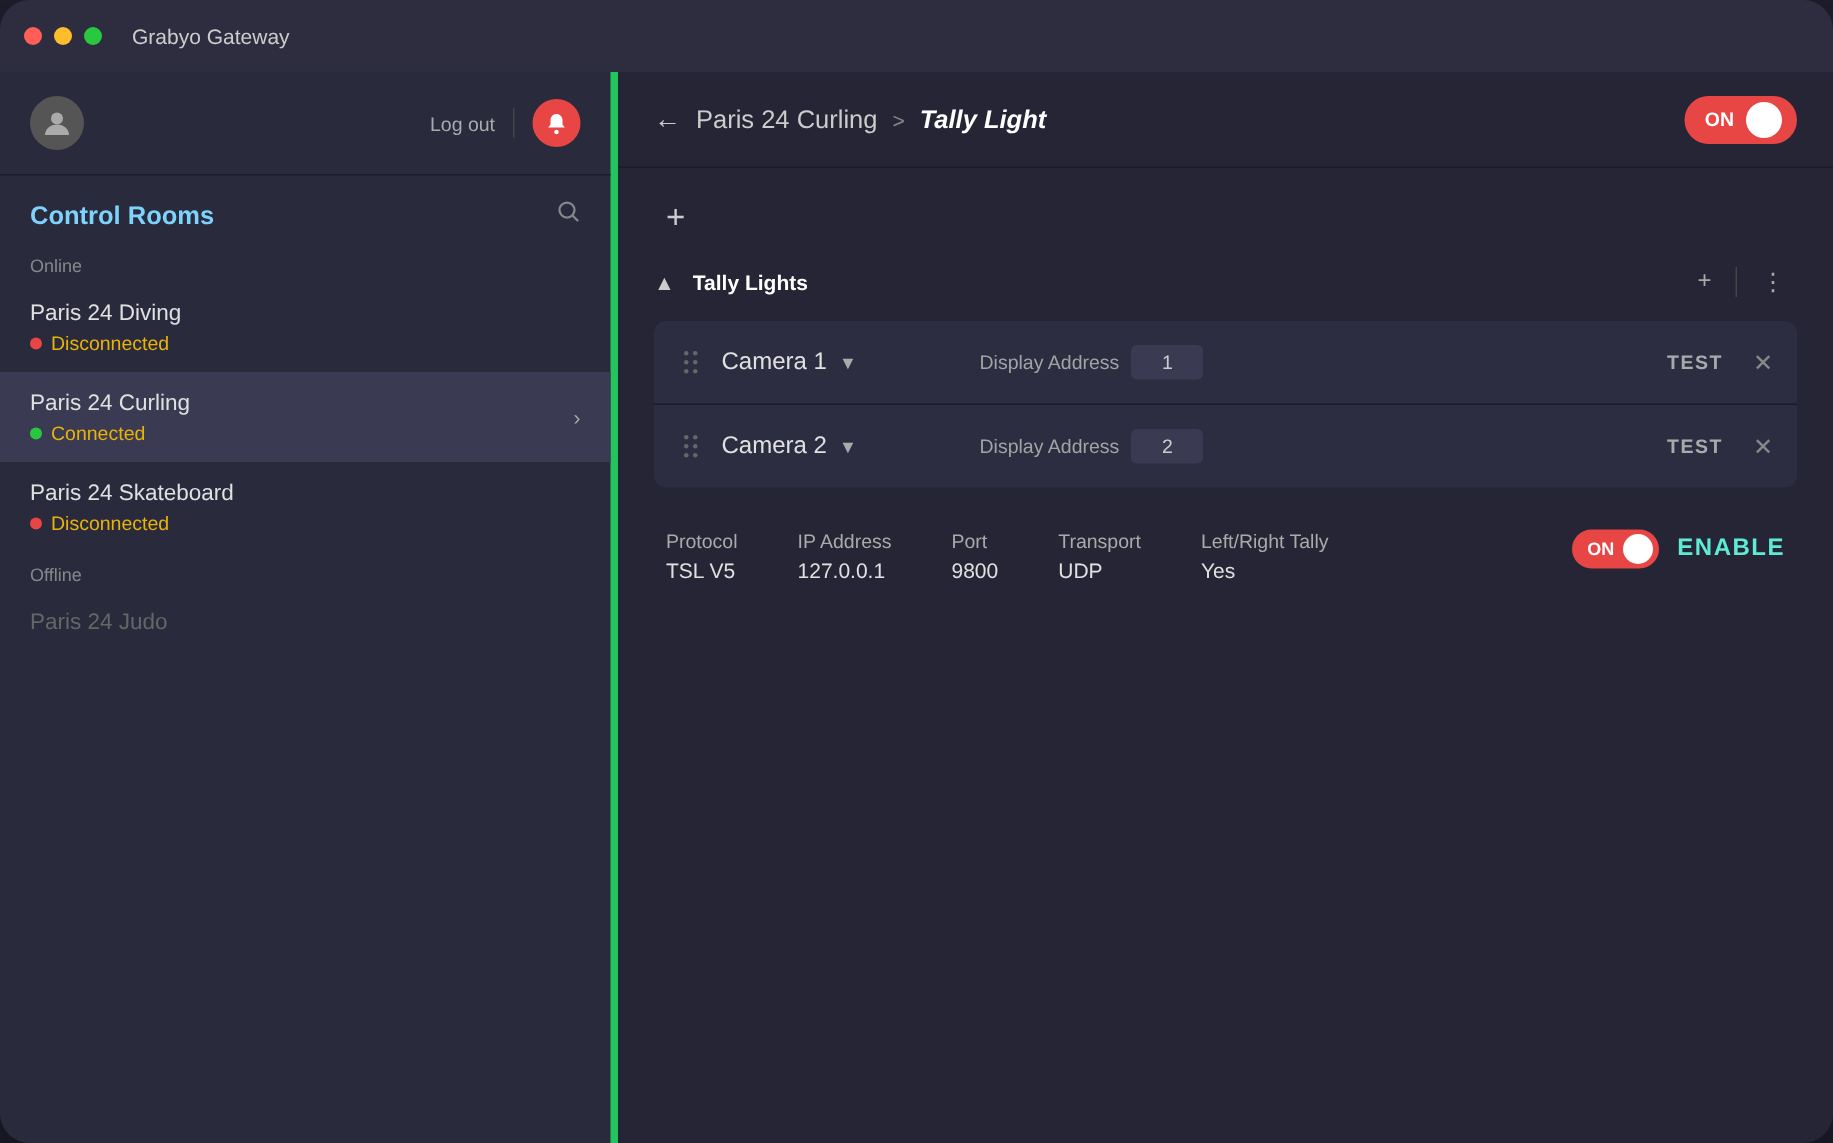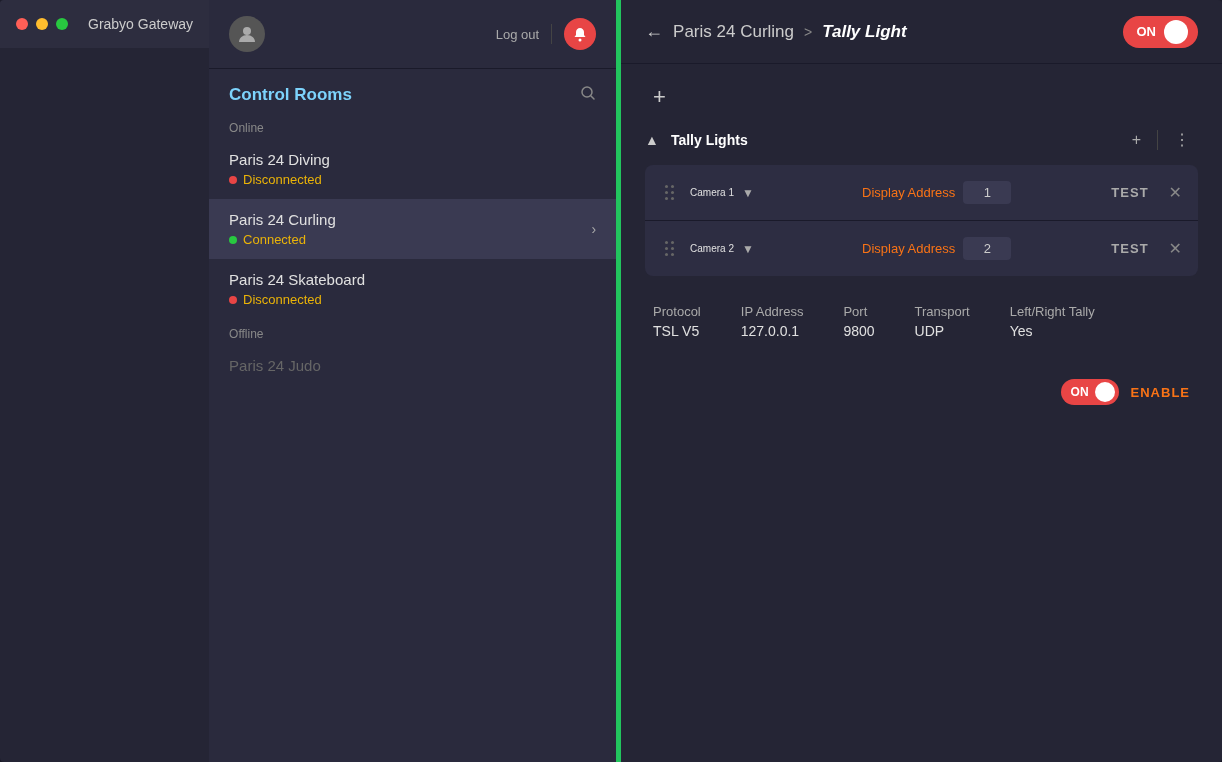--- a/index.html
+++ b/index.html
@@ -8,24 +8,24 @@
       background: #1e1e2e;
       display: flex;
       justify-content: center;
       align-items: center;
       min-height: 100vh;
     }
     .window {
       width: 1222px;
       height: 762px;
       background: #252535;
-      border-radius: 4px;
+      border-radius: 20px;
       overflow: hidden;
       display: flex;
-      flex-direction: row;
+      flex-direction: column;
       box-shadow: 0 20px 60px rgba(0,0,0,0.5);
     }
     .titlebar {
       height: 48px;
       background: #2d2d3f;
       display: flex;
       align-items: center;
       padding: 0 16px;
       gap: 8px;
       flex-shrink: 0;
@@ -248,33 +248,33 @@
     .drag-dot-row { display: flex; gap: 3px; }
     .drag-dot { width: 3px; height: 3px; border-radius: 50%; background: #666; }
     .camera-name-select {
       display: flex;
       align-items: center;
       gap: 8px;
       min-width: 160px;
     }
     .camera-name {
       color: #e0e0e0;
-      font-size: 10px;
+      font-size: 16px;
     }
     .dropdown-arrow {
       color: #aaa; font-size: 12px; cursor: pointer;
     }
     .display-addr {
       display: flex;
       align-items: center;
       gap: 8px;
       flex: 1;
     }
     .display-addr-label {
-      color: #f97316;
+      color: #a3a3a3;
       font-size: 13px;
     }
     .addr-value {
       background: #3a3a52;
       border: none;
       border-radius: 4px;
       color: #ccc;
       font-size: 13px;
       padding: 4px 10px;
       width: 48px;
@@ -306,21 +306,21 @@
       display: flex;
       align-items: center;
       background: #e84545;
       border-radius: 20px;
       padding: 3px 4px 3px 10px;
       gap: 6px;
       cursor: pointer;
     }
     .toggle-enable-label { color: white; font-size: 12px; font-weight: 700; }
     .toggle-enable-circle { width: 20px; height: 20px; border-radius: 50%; background: white; }
-    .enable-label { color: #f97316; font-size: 13px; font-weight: 600; letter-spacing: 1px; }
+    .enable-label { color: #5eead4; font-size: 16px; font-weight: 600; letter-spacing: 1px; }
   </style>
 </head>
 <body>
 
 <div class="window">
 
   <div class="titlebar">
     <div class="traffic-light tl-red"></div>
     <div class="traffic-light tl-yellow"></div>
     <div class="traffic-light tl-green"></div>

